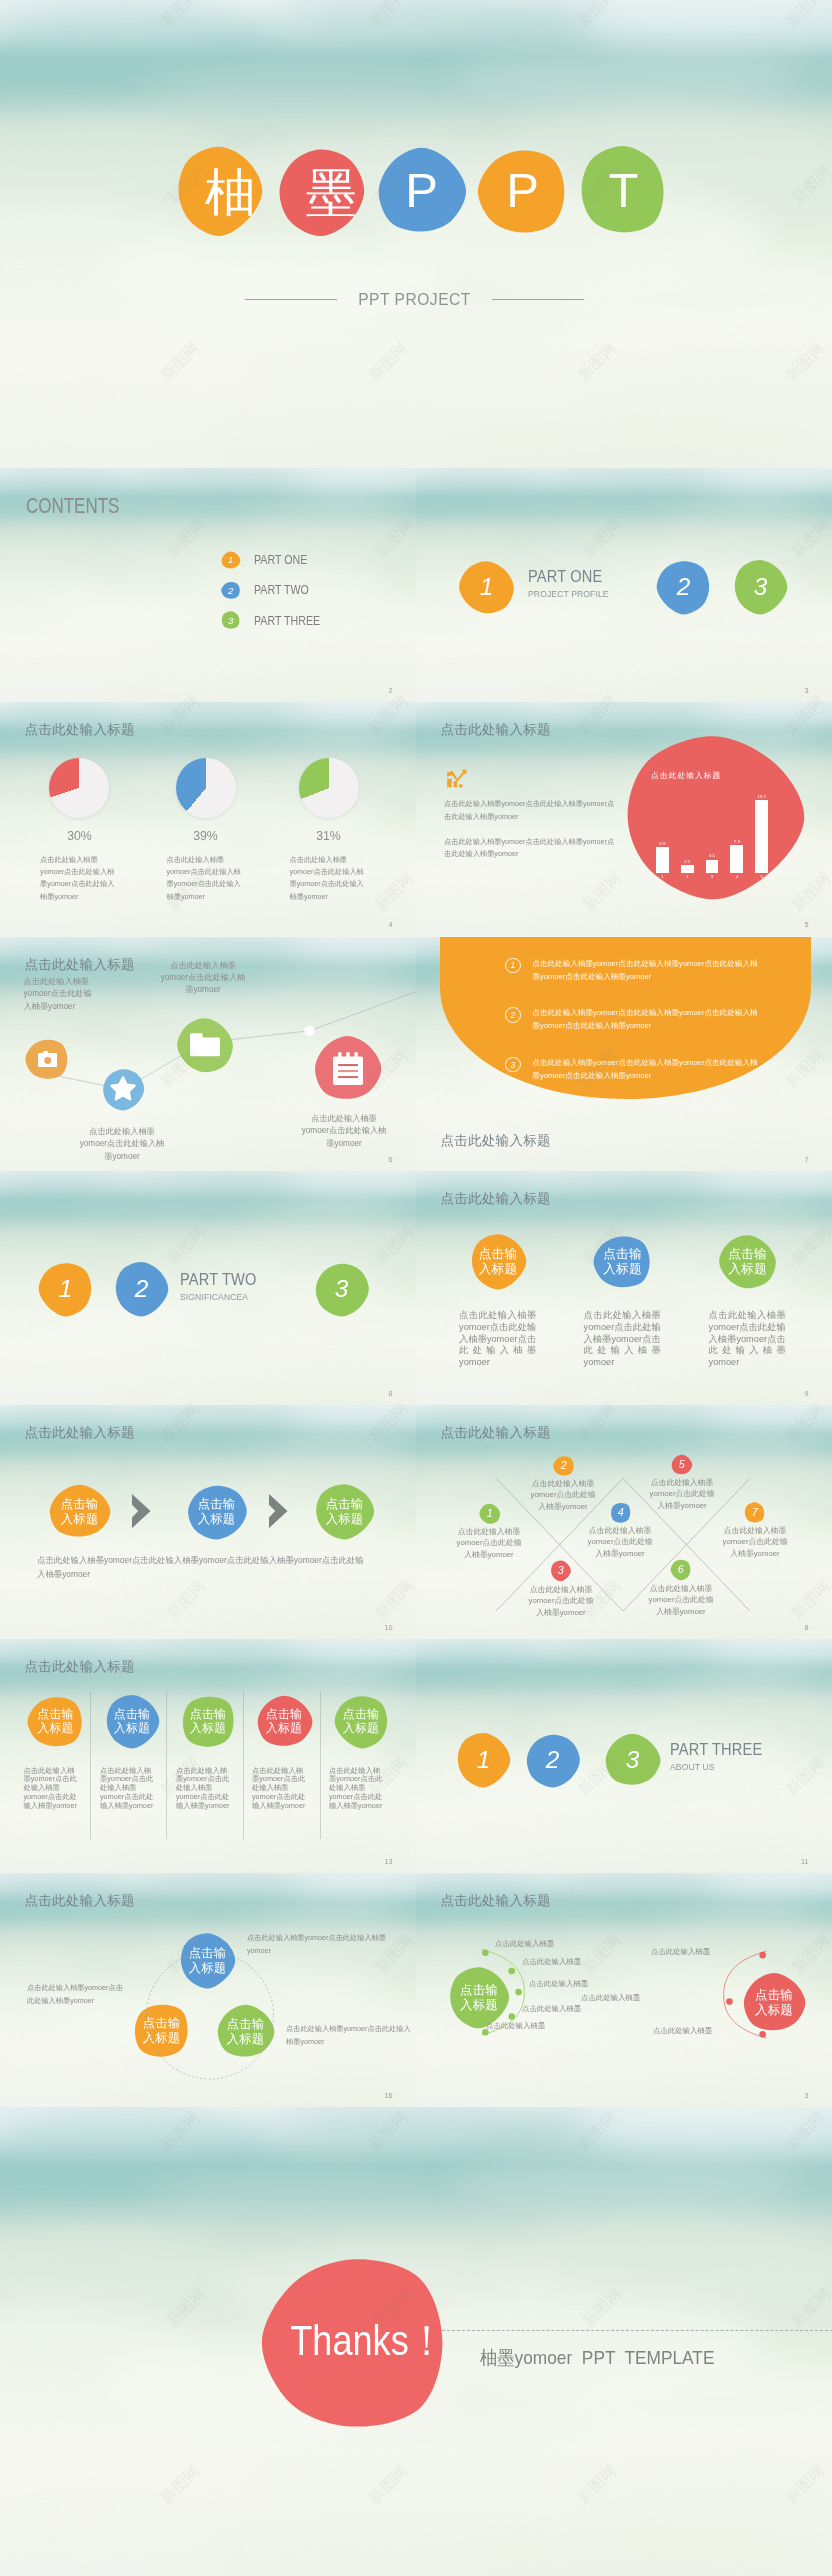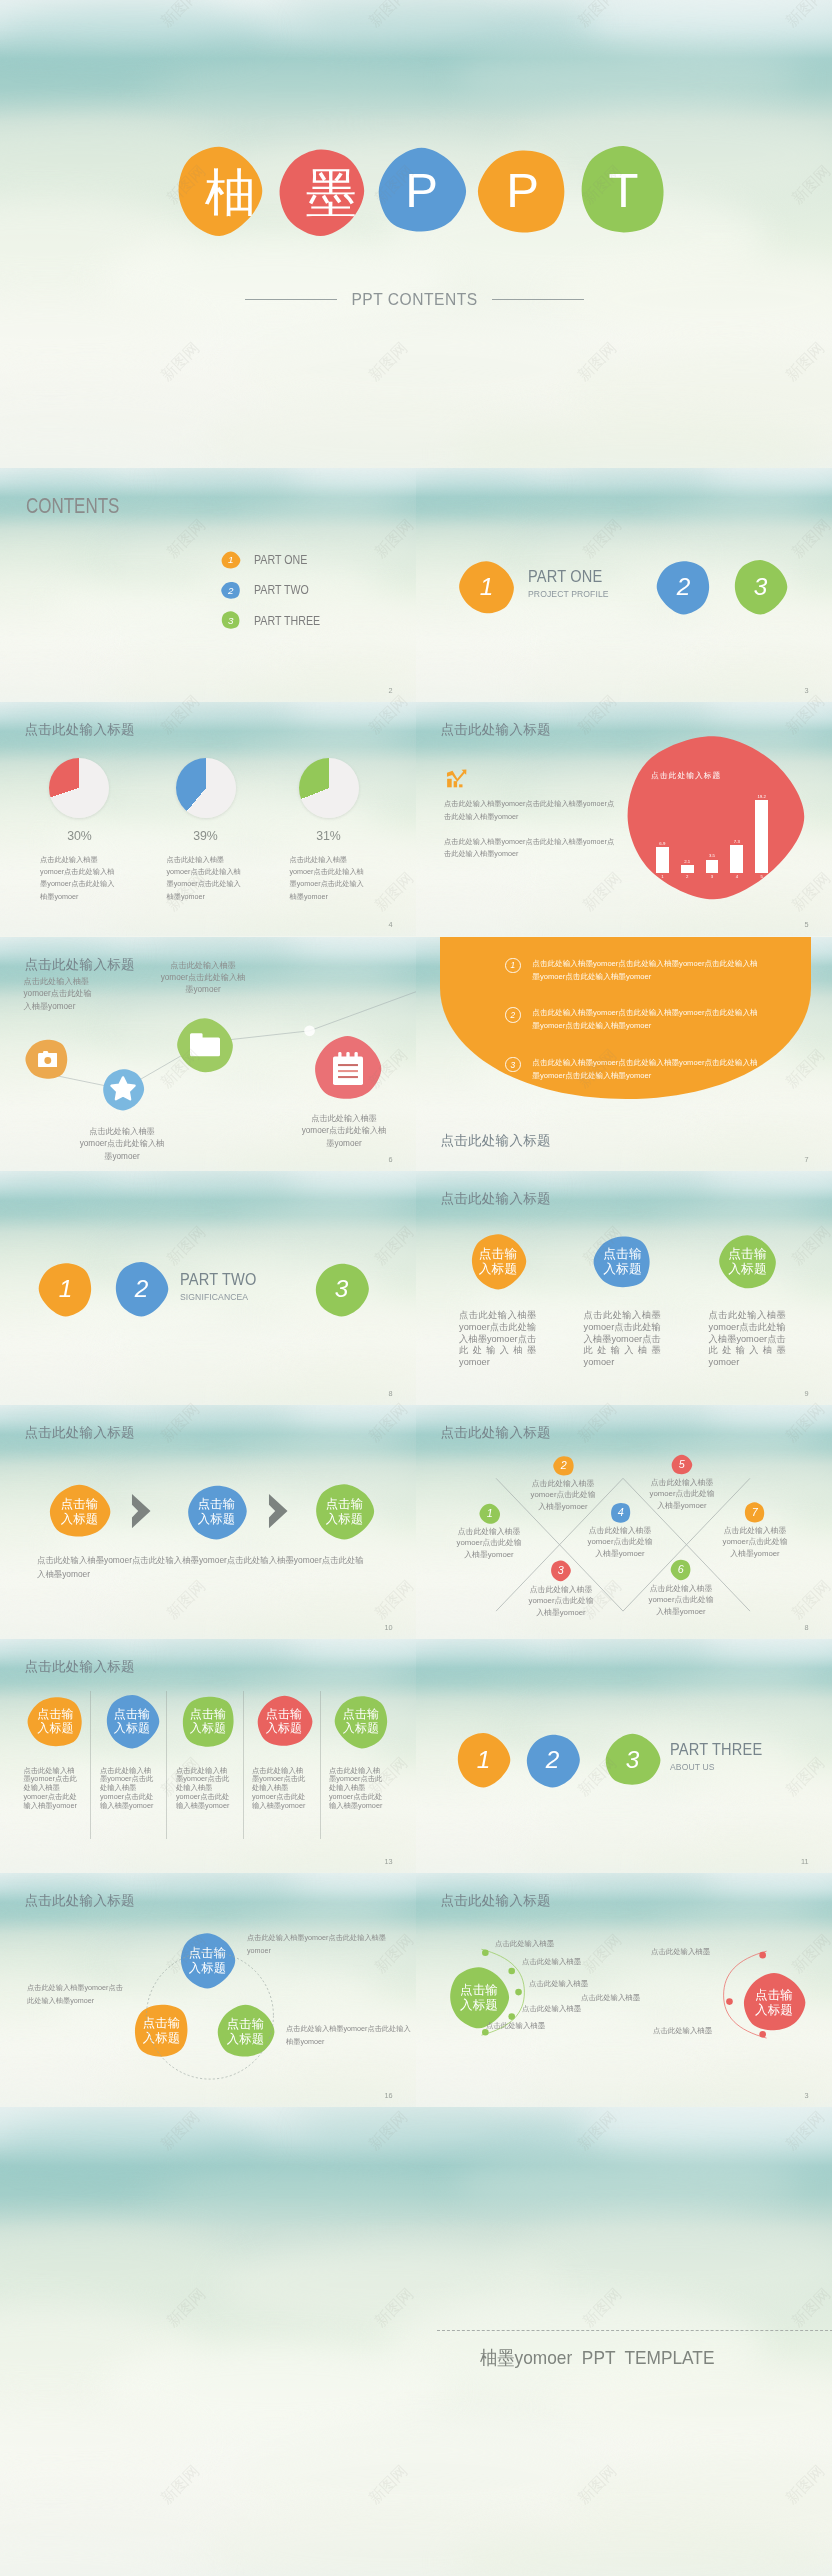--- a/index.html
+++ b/index.html
@@ -197,21 +197,21 @@
         </div>
         <div class="lb">
           <svg viewBox="0 0 100 100" preserveAspectRatio="none">
             <path d="M50.00,1.00C61.15,1.35 75.22,9.34 82.53,17.47C89.83,25.61 93.77,38.97 94.00,50.00C94.23,61.03 91.25,76.47 83.94,83.94C76.64,91.41 61.15,95.12 50.00,95.00C38.85,94.88 24.40,90.70 16.77,83.23C9.13,75.76 4.23,61.27 4.00,50.00C3.77,38.73 7.72,23.49 15.35,15.35C22.99,7.22 38.85,0.65 50.00,1.00Z" fill="#93c858"></path>
           </svg>
           <span class="enc">T</span>
         </div>
       </div>
   <div class="cover-sub">
     <span class="rule"></span>
-    <span class="cs-txt">PPT CONTENTS</span>
+    <span class="cs-txt">PPT PROJECT</span>
     <span class="rule"></span>
   </div>
 </div>
 
 <div class="slide" id="s2" style="left:0;top:468px;width:416px;height:234px">
   <div class="bg">
         <div class="l1"></div>
         <div class="b" style="left:-12%;top:-16%;width:46%;height:26%;background:#ffffff;opacity:0.34"></div>
         <div class="b" style="left:24%;top:-18%;width:40%;height:26%;background:#f2f8f6;opacity:0.3"></div>
         <div class="b" style="left:58%;top:-16%;width:46%;height:22%;background:#ffffff;opacity:0.26"></div>
@@ -1140,20 +1140,26 @@
         <div class="b" style="left:66%;top:54%;width:40%;height:20%;background:#f7f9f0;opacity:0.56"></div>
         <div class="b" style="left:-12%;top:62%;width:36%;height:18%;background:#f6f8f0;opacity:0.56"></div>
         <div class="b" style="left:28%;top:68%;width:46%;height:22%;background:#f2f6ec;opacity:0.5"></div>
         <div class="b" style="left:68%;top:74%;width:42%;height:22%;background:#eef3e6;opacity:0.48"></div>
         <div class="b" style="left:-10%;top:80%;width:42%;height:20%;background:#f2f5ee;opacity:0.5"></div>
         <div class="b" style="left:24%;top:84%;width:46%;height:20%;background:#eef3e8;opacity:0.46"></div>
         <div class="b" style="left:54%;top:88%;width:46%;height:18%;background:#eaf1e2;opacity:0.44"></div>
         <div class="b" style="left:-14%;top:90%;width:40%;height:18%;background:#f2f5ef;opacity:0.5"></div>
       </div>
   <div class="s16-dash"></div>
+  <div class="s16-blob">
+        <svg viewBox="0 0 100 100" preserveAspectRatio="none">
+          <path d="M50.00,6.00C60.92,5.65 76.31,8.75 83.94,16.06C91.58,23.36 95.88,38.61 96.00,50.00C96.12,61.39 92.28,77.18 84.65,84.65C77.01,92.12 61.27,95.23 50.00,95.00C38.73,94.77 24.90,90.70 16.77,83.23C8.63,75.76 0.77,60.80 1.00,50.00C1.23,39.20 10.05,25.48 18.18,18.18C26.31,10.88 39.08,6.35 50.00,6.00Z" fill="#ee6665"></path>
+        </svg>
+    <span class="s16-t">Thanks！</span>
+  </div>
   <div class="s16-f zh">柚墨yomoer  PPT  TEMPLATE</div>
 </div>
 
 <div class="wm" style="left: 169px; top: 13.7px;">新图网</div>
     <div class="wm" style="left: 377px; top: 13.7px;">新图网</div>
     <div class="wm" style="left: 586px; top: 13.7px;">新图网</div>
     <div class="wm" style="left: 794px; top: 13.7px;">新图网</div>
     <div class="wm" style="left: 175px; top: 191px;">新图网</div>
     <div class="wm" style="left: 383px; top: 191px;">新图网</div>
     <div class="wm" style="left: 591px; top: 191px;">新图网</div>

